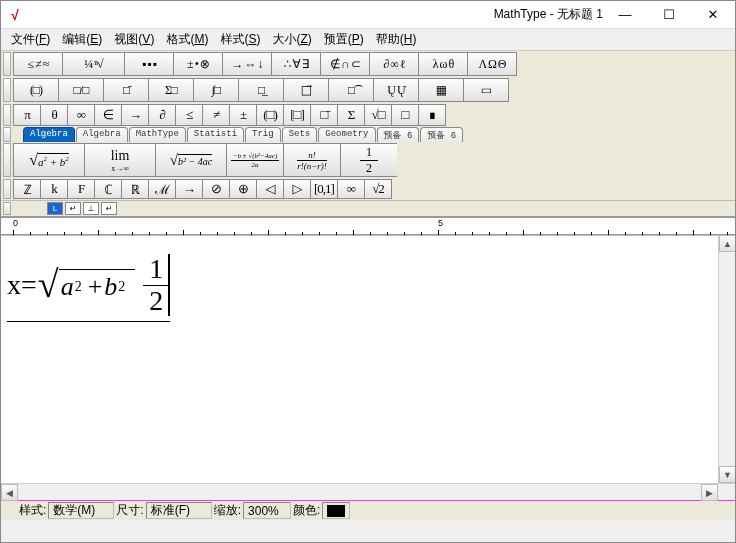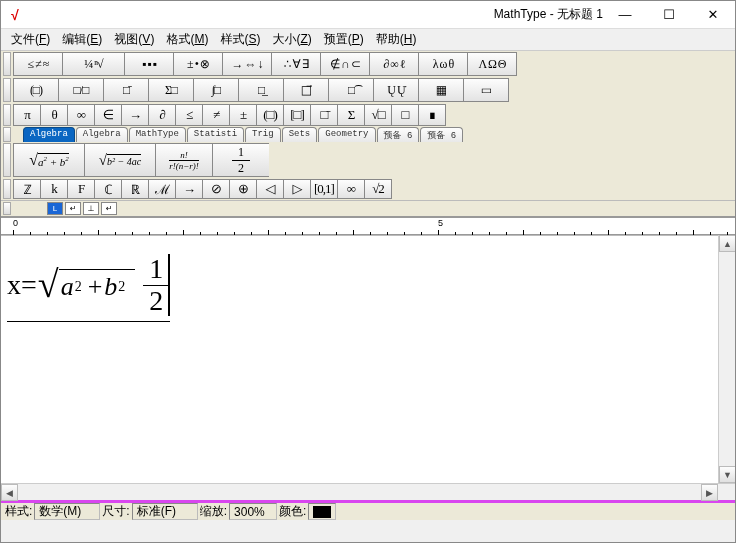--- a/index.html
+++ b/index.html
@@ -195,24 +195,24 @@
   .hscroll {
     height: 17px; display: flex; background: #f0f0f0;
     border-top: 1px solid #ccc;
   }
   .hscroll .track { flex: 1; }
   .corner { width: 17px; background: #f0f0f0; }
 
   
   .status-bar {
     height: 20px; background: #ece9d8;
-    border-top: 3px solid #d946ef;
+    border-top: 1px solid #d946ef;
     display: flex; align-items: center;
     font-size: 12px; font-family: SimSun, sans-serif;
-    padding: 0 2px;
+    padding: 0 16px;
   }
   .status-panel {
     border: 1px solid #bbb; border-top-color: #888; border-left-color: #888;
     height: 17px; padding: 0 4px; display: flex; align-items: center;
     background: #ece9d8;
   }
   .status-lbl { padding: 0 2px; }
   .color-swatch { width: 18px; height: 12px; background: #000; display: inline-block; }
 </style>
 </head>
@@ -373,22 +373,34 @@
       <div class="tab">预备 6</div>
     </div>
 
   <div class="tpl-row" id="tpl-row">
     <div class="handle" style="height:34px;"></div>
   <div class="tpl-btn tpl-a">
         <span style="font-size:16px">√</span>
         <span style="border-top:1px solid #000;font-size:11px;padding-top:1px">a<sup style="font-size:7px">2</sup> + b<sup style="font-size:7px">2</sup></span>
       </div>
       <div class="tpl-btn tpl-a">
+        <div style="text-align:center;font-style:normal">
+          <div style="font-size:14px">lim</div>
+          <div style="font-size:8px">x→∞</div>
+        </div>
+      </div>
+      <div class="tpl-btn tpl-a">
         <span style="font-size:15px">√</span>
         <span style="border-top:1px solid #000;font-size:10px;padding-top:1px">b² − 4ac</span>
+      </div>
+      <div class="tpl-btn tpl-b">
+        <div style="text-align:center;font-size:7px;font-style:italic">
+          <div style="border-bottom:1px solid #000;padding:0 2px">−b ± √(b²−4ac)</div>
+          <div>2a</div>
+        </div>
       </div>
       <div class="tpl-btn tpl-b">
         <div style="text-align:center;font-size:9px;font-style:italic">
           <div style="border-bottom:1px solid #000;padding:0 2px">n!</div>
           <div>r!(n−r)!</div>
         </div>
       </div>
       <div class="tpl-btn tpl-b">
         <div style="text-align:center;font-size:12px;font-style:normal">
           <div style="border-bottom:1px solid #000;padding:0 6px">1</div>

